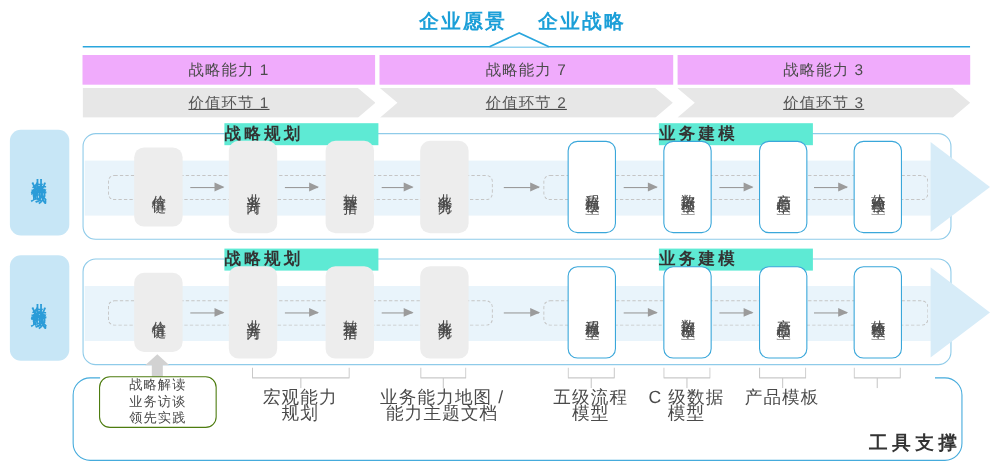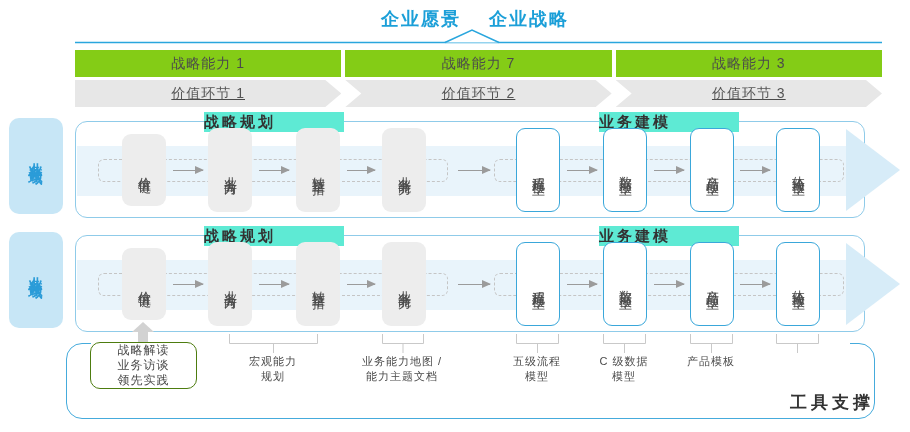--- a/index.html
+++ b/index.html
@@ -14,21 +14,21 @@
     position:absolute; top:7px; left:40px; width:870px; text-align:center;
     font-size:18px; font-weight:bold; color:#1b9fd8; letter-spacing:2px;
   }
   .hdr-title span { margin:0 14px; }
   .peak-line { position:absolute; left:75px; top:28px; }
   .cap-bars {
     position:absolute; left:75px; top:50px; width:807px; height:27px;
     display:flex; gap:4px;
   }
   .cap-bar {
-    flex:1; background:#84cc16; color:#4b4b4b; font-size:14px;
+    flex:1; background:#f0abfc; color:#4b4b4b; font-size:14px;
     display:flex; align-items:center; justify-content:center; letter-spacing:1px;
   }
   .chev-row {
     position:absolute; left:75px; top:80px; width:807px; height:27px;
     display:flex; gap:4px;text-decoration:underline;
   }
   .chev {
     flex:1; background:#e7e7e7; color:#555; font-size:14px;
     display:flex; align-items:center; justify-content:center; letter-spacing:1px;
     clip-path:polygon(0 0, calc(100% - 16px) 0, 100% 50%, calc(100% - 16px) 100%, 0 100%);
@@ -101,21 +101,21 @@
   .practice {
     position:absolute; left:90px; top:342px; width:107px; height:47px;
     border:1px solid #4d7c0f; border-radius:10px; background:#fff;
     display:flex; flex-direction:column; align-items:center; justify-content:center;
     font-size:12px; line-height:15px; color:#4a4a4a; letter-spacing:1px;
   }
   .bracket { position:absolute; top:334px; }
   .bracket path { stroke:#c9c9c9; stroke-width:1; fill:none; stroke-linejoin:round; }
   .dlv {
     position:absolute; top:354px; width:130px; text-align:center;
-    font-size:11px; line-height:15px; color:#4a4a4a; letter-spacing:1px;
+    font-size:16px; line-height:15px; color:#4a4a4a; letter-spacing:1px;
   }
 </style>
 </head>
 <body>
 
 <div class="stage">
 
   <div class="hdr-title">
     <span>企业愿景</span><span>企业战略</span>
   </div>

